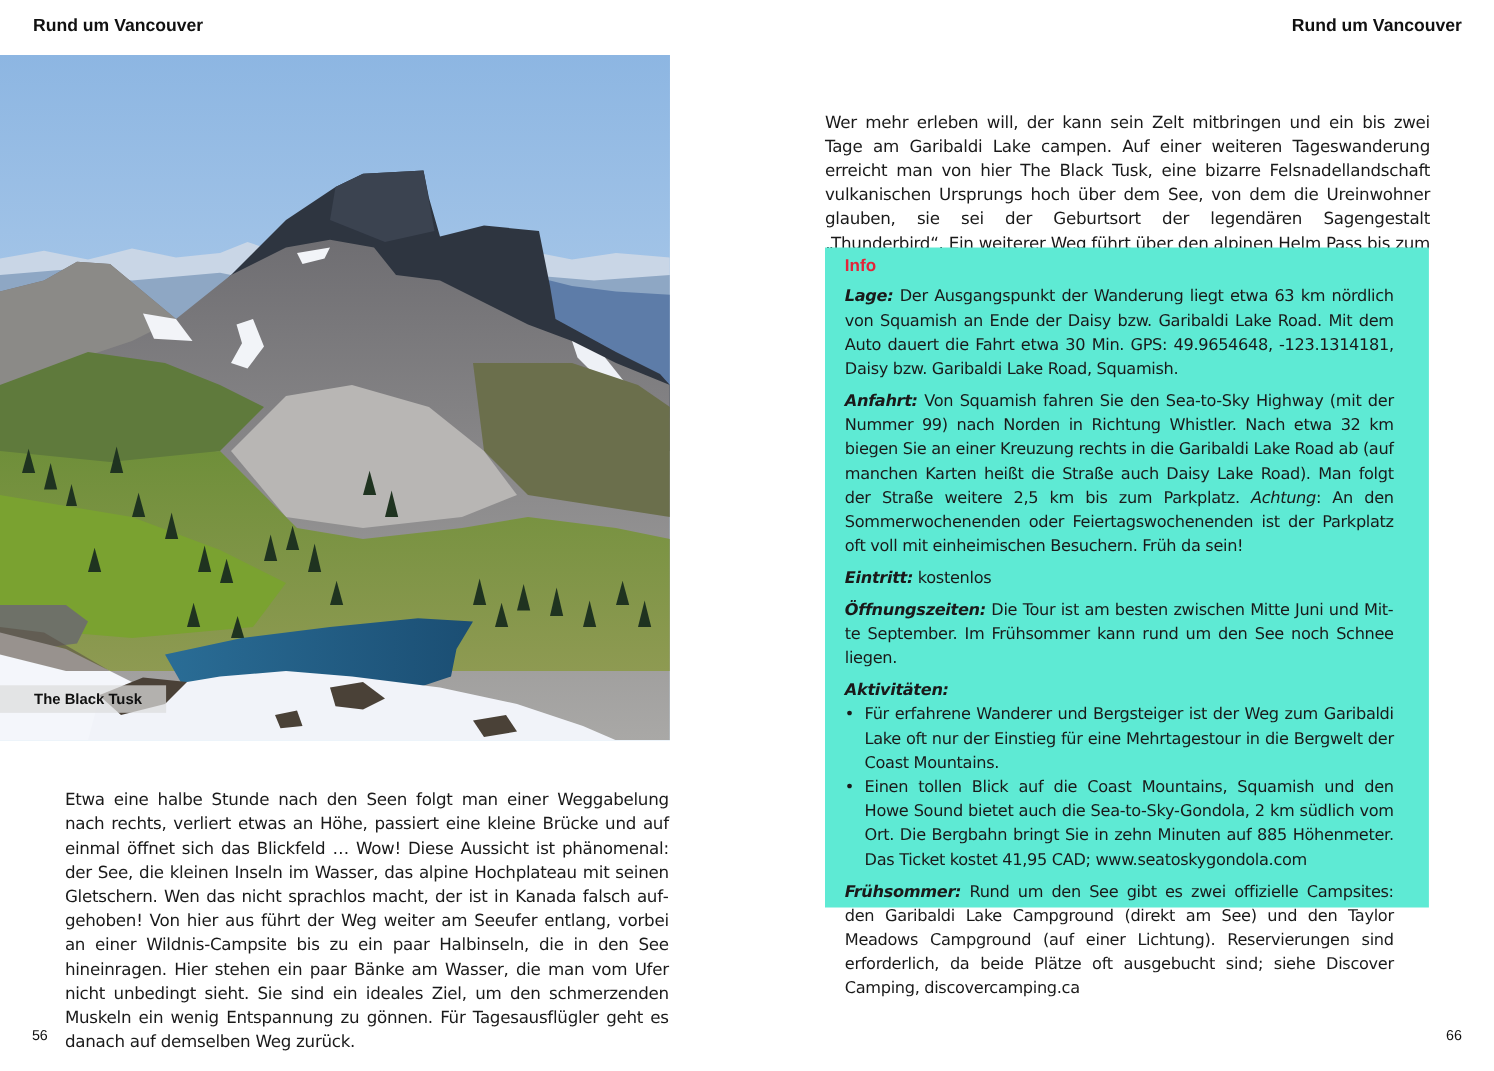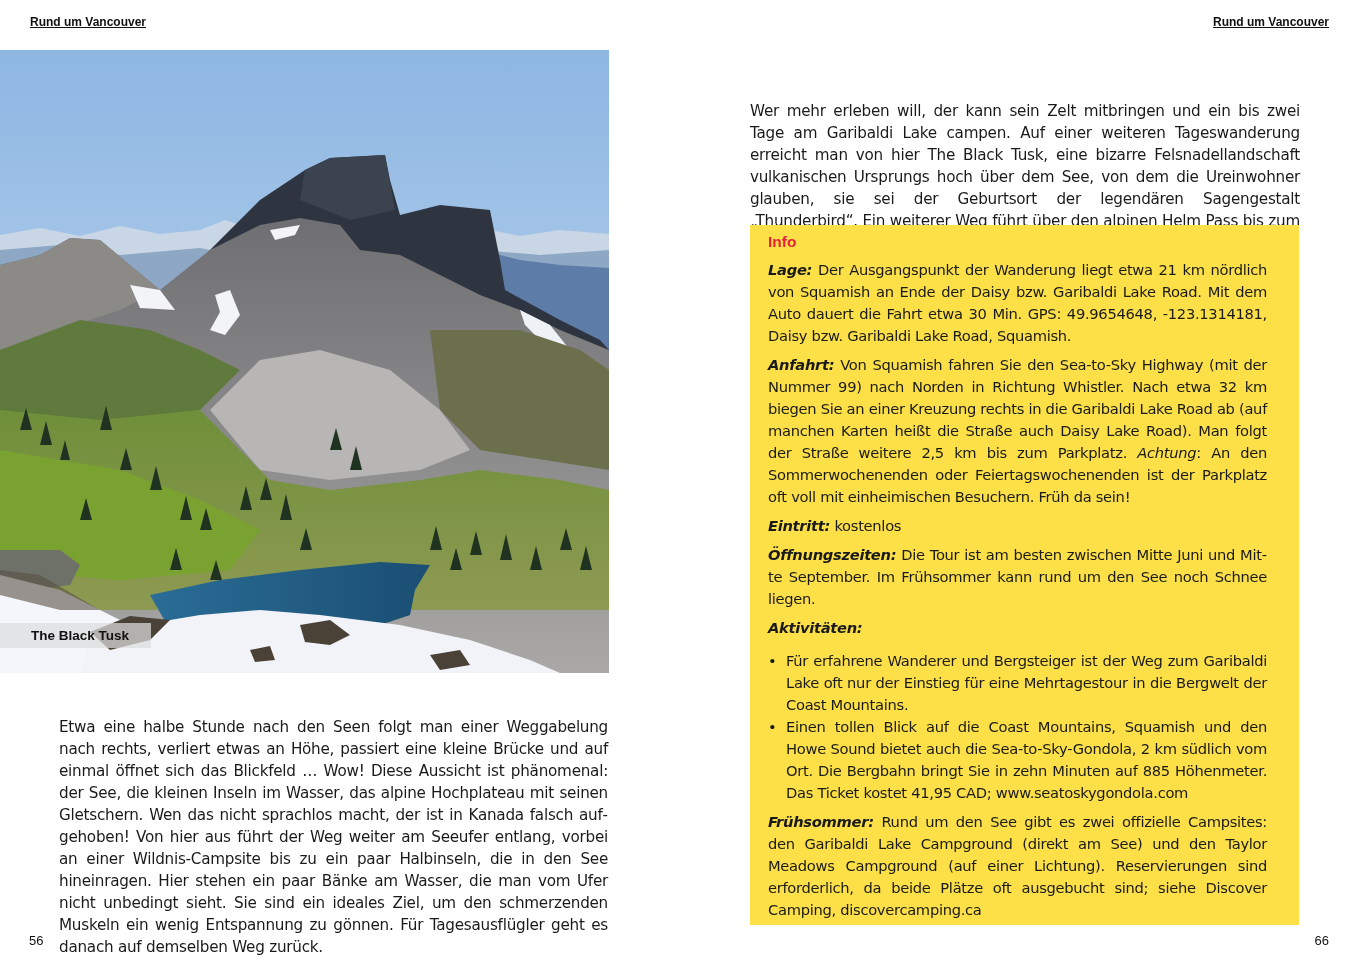--- a/index.html
+++ b/index.html
@@ -20,24 +20,23 @@
       height: 974px;
     }
     .page-left { left: 0; width: 679px; }
     .page-right { left: 679px; width: 679px; }
 
     .running-head {
       position: absolute;
       top: 15px;
       font-family: "Liberation Sans", sans-serif;
       font-weight: bold;
-      font-size: 12px;
+      font-size: 16px;
       color: #111;
       white-space: nowrap;
-      text-decoration: underline;
     }
     .page-left .running-head { left: 30px; }
     .page-right .running-head { right: 29px; }
 
     .page-number {
       position: absolute;
       top: 933px;
       font-family: "Liberation Sans", sans-serif;
       font-weight: normal;
       font-size: 13px;
@@ -93,22 +92,22 @@
       top: 55px;
       width: 550px;
     }
 
     
     .info-box {
       position: absolute;
       left: 71px;
       top: 225px;
       width: 549px;
-      height: 700px;
-      background: #fde047;
+      height: 600px;
+      background: #5eead4;
       padding: 7px 32px 0 18px;
     }
     .info-title {
       font-family: "Liberation Sans", sans-serif;
       font-weight: bold;
       font-size: 15.5px;
       color: #e2253a;
       line-height: 20px;
       margin-bottom: 7px;
     }
@@ -245,39 +244,39 @@
 <div class="page page-right">
   <div class="running-head">Rund um Vancouver</div>
 
   <p class="body-text right-text">Wer mehr erleben will, der kann sein Zelt mitbringen und ein bis zwei Tage am Garibaldi Lake campen. Auf einer weiteren Tageswanderung erreicht man von hier The Black Tusk, eine bizarre Felsnadellandschaft vulkanischen Ursprungs hoch über dem See, von dem die Ureinwoh­ner glauben, sie sei der Geburtsort der legendären Sagengestalt „Thunderbird“. Ein weiterer Weg führt über den alpinen Helm Pass bis zum Cheakamus Lake (siehe Kapitel 9).</p>
 
   <div class="info-box">
     <div class="info-title">Info</div>
 
     <p class="info-para">
       <span class="info-label">Lage:</span>
-      <span>Der Ausgangspunkt der Wanderung liegt etwa 21 km nördlich von Squamish an Ende der Daisy bzw. Garibaldi Lake Road. Mit dem Auto dauert die Fahrt etwa 30 Min. GPS: 49.9654648, -123.1314181, Daisy bzw. Garibaldi Lake Road, Squamish.</span>
+      <span>Der Ausgangspunkt der Wanderung liegt etwa 63 km nördlich von Squamish an Ende der Daisy bzw. Garibaldi Lake Road. Mit dem Auto dauert die Fahrt etwa 30 Min. GPS: 49.9654648, -123.1314181, Daisy bzw. Garibaldi Lake Road, Squamish.</span>
     </p>
 
     <p class="info-para">
       <span class="info-label">Anfahrt:</span>
       <span>Von Squamish fahren Sie den Sea-to-Sky Highway (mit der Nummer 99) nach Norden in Richtung Whistler. Nach etwa 32 km biegen Sie an einer Kreuzung rechts in die Garibaldi Lake Road ab (auf manchen Karten heißt die Straße auch Daisy Lake Road). Man folgt der Straße weitere 2,5 km bis zum Parkplatz. </span><em>Achtung</em><span>: An den Sommerwochenenden oder Feiertagswochenenden ist der Parkplatz oft voll mit einheimischen Besuchern. Früh da sein!</span>
     </p>
 
     <p class="info-para">
       <span class="info-label">Eintritt:</span>
       <span>kostenlos</span>
     </p>
 
     <p class="info-para">
       <span class="info-label">Öffnungszeiten:</span>
       <span>Die Tour ist am besten zwischen Mitte Juni und Mit­te September. Im Frühsommer kann rund um den See noch Schnee liegen.</span>
     </p>
 
-    <p class="info-para" style="margin-bottom:11px">
+    <p class="info-para" style="margin-bottom:0">
       <span class="info-label">Aktivitäten:</span>
     </p>
     <ul class="info-list">
       <li>
         <span class="bullet">•</span>
         <span>Für erfahrene Wanderer und Bergsteiger ist der Weg zum Garibal­di Lake oft nur der Einstieg für eine Mehrtagestour in die Bergwelt der Coast Mountains.</span>
       </li>
       <li>
         <span class="bullet">•</span>
         <span>Einen tollen Blick auf die Coast Mountains, Squamish und den Howe Sound bietet auch die Sea-to-Sky-Gondola, 2 km südlich vom Ort. Die Bergbahn bringt Sie in zehn Minuten auf 885 Höhen­meter. Das Ticket kostet 41,95 CAD; www.seatoskygondola.com</span>

